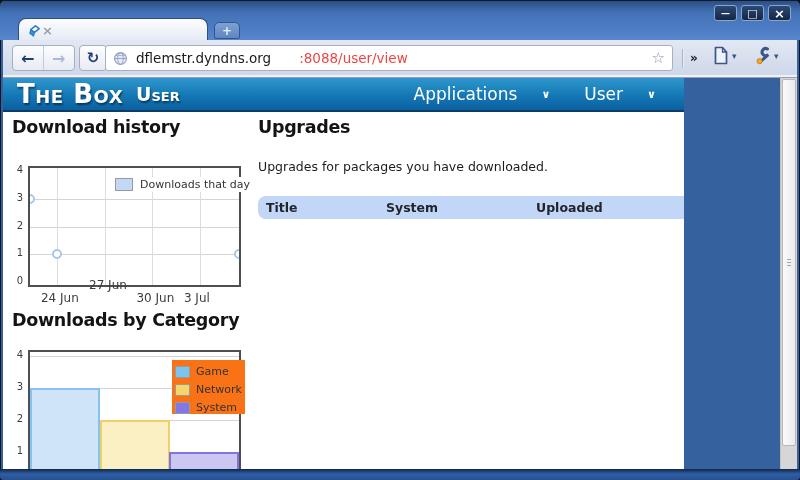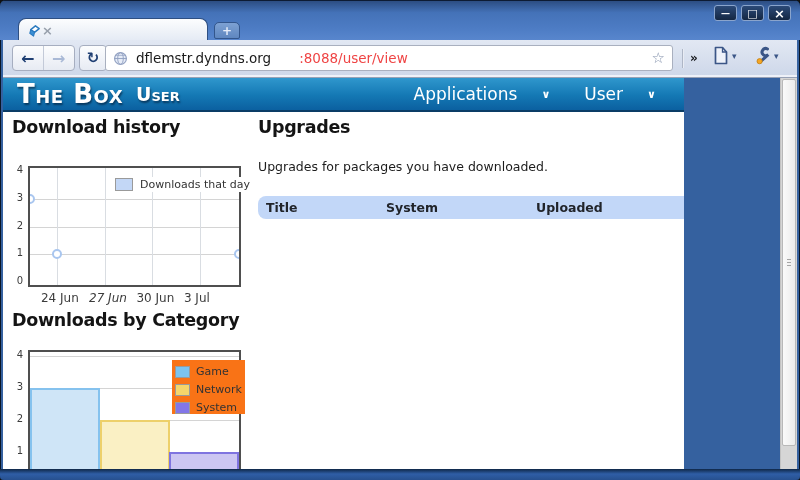--- a/index.html
+++ b/index.html
@@ -226,21 +226,21 @@
             <div class="sw" id="leg1-sw" style="background: rgb(195, 215, 246); border-color: rgb(154, 154, 154);"></div>
             <div class="lb">Downloads that day</div>
           </div>
         </div>
       <div class="ytick" style="top: 123px;">0</div>
           <div class="ytick" style="top: 95.25px;">1</div>
           <div class="ytick" style="top: 67.5px;">2</div>
           <div class="ytick" style="top: 39.75px;">3</div>
           <div class="ytick" style="top: 12px;">4</div>
           <div class="xtick" style="top: 139px; left: 37.961px;">24 Jun</div>
-          <div class="xtick" style="top: 139px; left: 86.031px; font-style: italic;">27 Jun</div>
+          <div class="xtick" style="top: 126px; left: 86.031px;">27 Jun</div>
           <div class="xtick" style="top: 139px; left: 133.474px;">30 Jun</div>
           <div class="xtick" style="top: 139px; left: 180.917px;">3 Jul</div>
         </div>
 
       <div class="h-page h-category">Downloads by Category</div>
 
       <div class="chartwrap category-chart" id="chart2">
         <div class="frame category-frame">
           <div class="plot" id="plot2">
               <div class="gridline-h" style="top: 100px;"></div>

